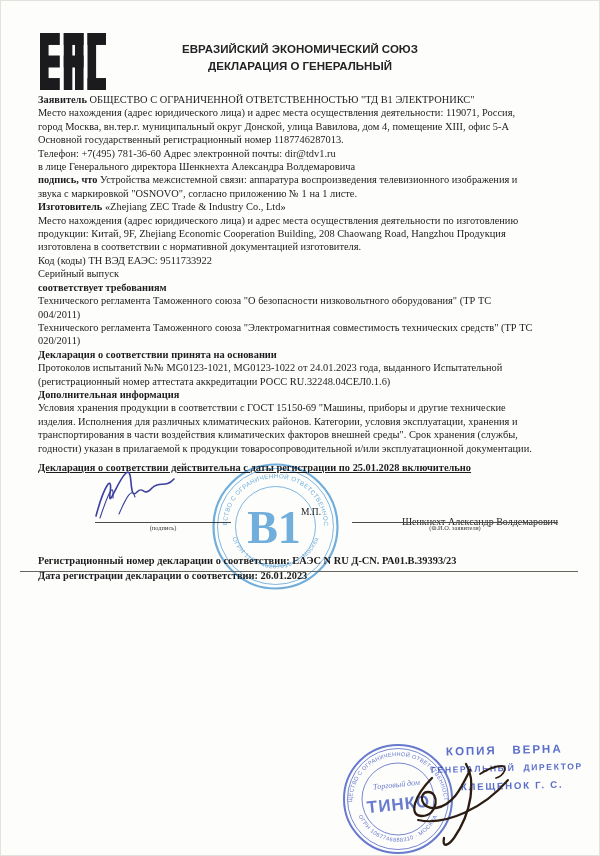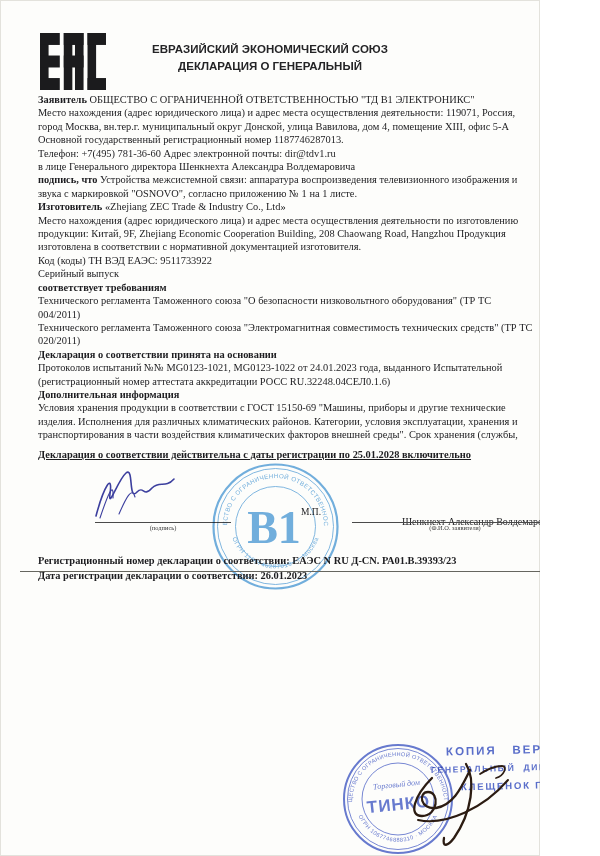--- a/index.html
+++ b/index.html
@@ -1,16 +1,16 @@
 <!DOCTYPE html>
 <html><head>
 <meta charset="utf-8">
 <style>
   html,body{margin:0;padding:0;background:#ffffff;}
-  .page{position:relative;width:540px;height:856px;background:#fdfdfb;overflow:hidden;
+  .page{position:relative;width:600px;height:856px;background:#fdfdfb;overflow:hidden;
         font-family:"Liberation Serif",serif;color:#1d1d20;
         box-shadow:inset 0 0 0 1px #e3e2dc;}
   
   .eac{position:absolute;left:40px;top:33px;}
   
   .titles{position:absolute;left:0;right:0;top:41px;text-align:center;
           font-family:"Liberation Sans",sans-serif;font-weight:bold;
           font-size:11.5px;line-height:17px;color:#242426;}
   
   .doc{position:absolute;left:38px;top:93px;width:545px;font-size:10.4px;line-height:13.4px;}
@@ -92,20 +92,21 @@
     <div class="ln"><b></b><span>004/2011)</span></div>
     <div class="ln"><b></b><span>Технического регламента Таможенного союза "Электромагнитная совместимость технических средств" (ТР ТС</span></div>
     <div class="ln"><b></b><span>020/2011)</span></div>
     <div class="ln"><b>Декларация о соответствии принята на основании</b><span></span></div>
     <div class="ln"><b></b><span>Протоколов испытаний №№ MG0123-1021, MG0123-1022 от 24.01.2023 года, выданного Испытательной</span></div>
     <div class="ln"><b></b><span>(регистрационный номер аттестата аккредитации РОСС RU.32248.04СЕЛ0.1.6)</span></div>
     <div class="ln"><b>Дополнительная информация</b><span></span></div>
     <div class="ln"><b></b><span>Условия хранения продукции в соответствии с ГОСТ 15150-69 "Машины, приборы и другие технические</span></div>
     <div class="ln"><b></b><span>изделия. Исполнения для различных климатических районов. Категории, условия эксплуатации, хранения и</span></div>
     <div class="ln"><b></b><span>транспортирования в части воздействия климатических факторов внешней среды". Срок хранения (службы,</span></div>
+    <div class="ln"><b></b><span>годности) указан в прилагаемой к продукции товаросопроводительной и/или эксплуатационной документации.</span></div>
     <div class="validity">Декларация о соответствии действительна с даты регистрации по 25.01.2028 включительно</div>
   </div>
 
   <svg class="sig-blue" viewBox="0 0 116 60" aria-hidden="true">
     <g fill="none" stroke="#3c3f9e" stroke-width="1.6" stroke-linecap="round">
       <path d="M10 52 C 18 22, 27 8, 24 30 C 22 46, 32 16, 40 9 C 48 2, 42 38, 51 28 C 58 21, 57 34, 66 24 C 74 16, 79 25, 88 15"></path>
       <path d="M14 54 C 22 30, 28 16, 27 34" stroke-width="1.1"></path>
       <path d="M33 50 C 40 34, 46 22, 49 33" stroke-width="1.1"></path>
     </g>
   </svg>

